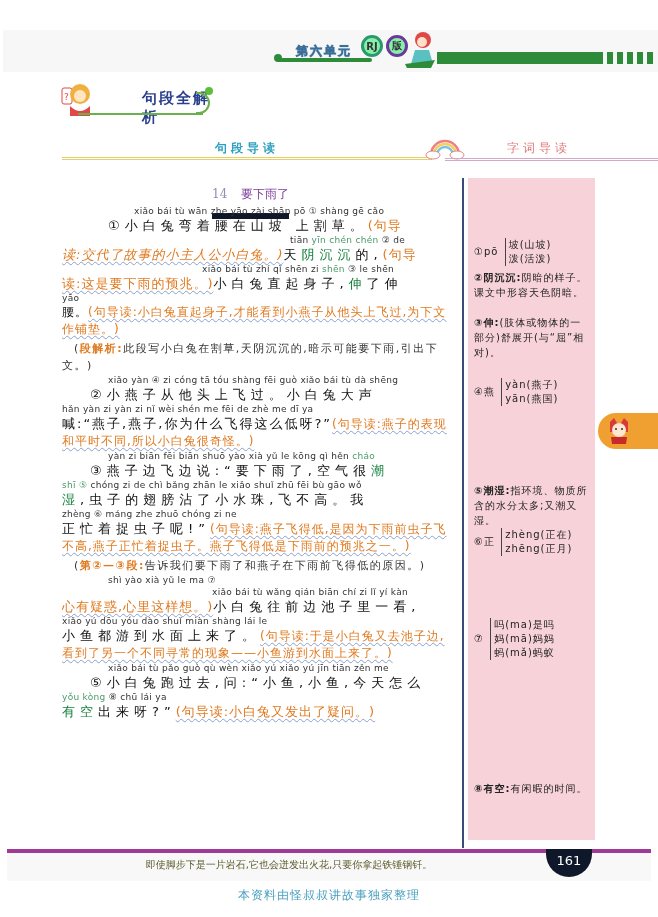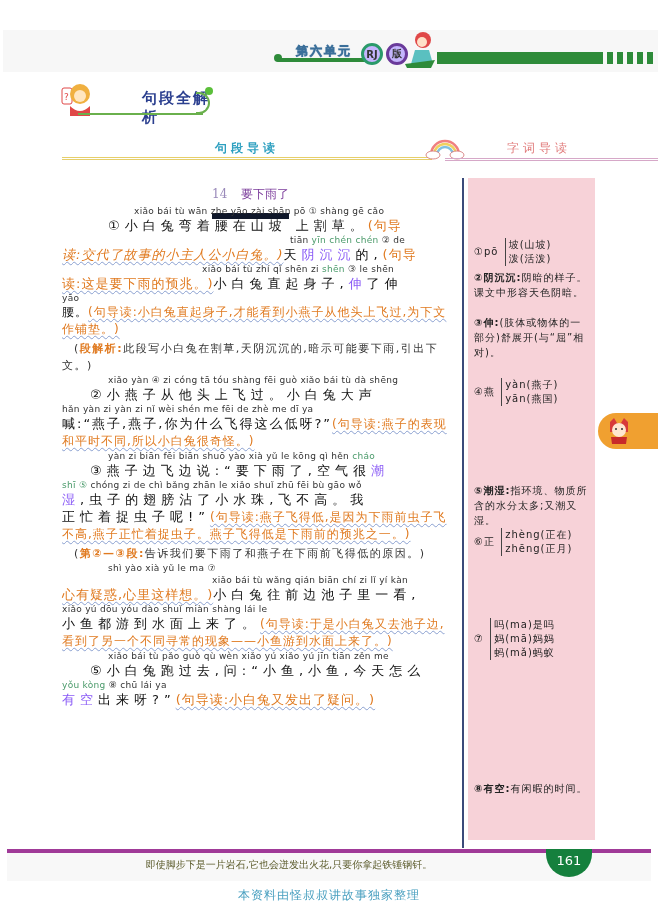--- a/index.html
+++ b/index.html
@@ -5,22 +5,22 @@
     * { box-sizing: border-box; margin: 0; padding: 0; }
     html, body { width: 658px; height: 917px; background: #ffffff; overflow: hidden; }
     body { position: relative; font-family: "DejaVu Sans", sans-serif; color: #222; }
 
     
     .top-band { position: absolute; left: 3px; top: 30px; width: 655px; height: 42px; background: #f7f7f7; }
     .unit-line { position: absolute; left: 277px; top: 58px; width: 95px; height: 4px; background: #2e8b3a; border-radius: 2px; }
     .unit-dot { position: absolute; left: 274px; top: 54px; width: 8px; height: 8px; border-radius: 50%; background: #2e8b3a; }
     .unit-title { position: absolute; left: 296px; top: 43px; font-size: 12px; font-weight: bold; color: #ffffff; letter-spacing: 2px;
       -webkit-text-stroke: 0.6px #3b6f9a; text-shadow: 0 0 1px #3b6f9a; }
-    .badge { position: absolute; top: 43px; width: 22px; height: 22px; border-radius: 50%; font-size: 10px; font-weight: bold;
-      display: flex; align-items: center; justify-content: center; background: #c4b5fd; }
+    .badge { position: absolute; top: 35px; width: 22px; height: 22px; border-radius: 50%; font-size: 10px; font-weight: bold;
+      display: flex; align-items: center; justify-content: center; background: #86efac; }
     .badge-rj { left: 361px; border: 3px solid #2a9a6a; color: #333; }
     .badge-ban { left: 386px; border: 3px solid #6a3a9a; color: #333; }
     .green-bar { position: absolute; left: 437px; top: 52px; width: 160px; height: 12px; background: #2e8b3a; }
     .checker { position: absolute; left: 597px; top: 52px; width: 58px; height: 12px;
       background: repeating-linear-gradient(90deg, #2e8b3a 0 6px, #f7f7f7 6px 10px); }
     .fairy { position: absolute; left: 405px; top: 30px; width: 32px; height: 38px; }
 
     
     .section-head { position: absolute; left: 58px; top: 80px; width: 160px; height: 38px; }
     .section-title { position: absolute; left: 40px; top: 9px; font-size: 15px; color: #2b3f8f; letter-spacing: 2px; font-weight: bold; margin-left: 44px; }
@@ -39,41 +39,41 @@
     
     .divider-v { position: absolute; left: 462px; top: 178px; width: 2px; height: 670px; background: #3a4a7a; }
     .lesson-title { position: absolute; left: 212px; top: 186px; font-size: 12px; color: #7a3a9a; border-bottom: 6px solid #0f172a; padding-bottom: 10px; text-align: center; }
     .lesson-title .num { color: #9a8aba; margin-right: 10px; font-family: "DejaVu Serif", serif; }
 
     .main { position: absolute; left: 62px; top: 205px; width: 394px; }
     .line { position: relative; white-space: nowrap; }
     .py { font-size: 9px; color: #333; height: 12px; line-height: 12px; letter-spacing: 0.3px; }
     .py .g { color: #4a9a6a; }
     .hz { font-size: 13px; line-height: 17px; height: 17px; color: #111; letter-spacing: 5px; }
-    .hz .g { color: #8b5cf6; }
+    .hz .g { color: #15803d; }
     .note { color: #e07a20; letter-spacing: 1px; }
     .wavy { text-decoration: underline wavy #8aa0d0; text-decoration-thickness: 1px; text-underline-offset: 2px; }
     .ana { font-size: 11px; line-height: 17px; color: #333; letter-spacing: 1.5px; white-space: normal; }
     .ana .lab { color: #e07a20; font-weight: bold; }
     .nl { font-size: 12px; line-height: 17px; color: #e07a20; letter-spacing: 1px; white-space: normal; }
 
     
     .gloss { position: absolute; left: 468px; top: 178px; width: 127px; height: 662px; background: #f7d2d8; padding: 0 6px; font-size: 10px; color: #222; line-height: 15px; }
     .gl { position: absolute; left: 6px; width: 116px; letter-spacing: 1px; }
     .gl b { font-weight: bold; }
     .brace { display: inline-block; vertical-align: middle; border-left: 1px solid #444; padding-left: 3px; margin-left: 2px; line-height: 14px; }
 
     .side-tab { position: absolute; left: 598px; top: 413px; width: 60px; height: 36px; background: #f0a030; border-radius: 18px 0 0 18px; }
     .side-tab .fox { position: absolute; left: 10px; top: 5px; width: 22px; height: 26px; }
 
     
     .footer-rule { position: absolute; left: 7px; top: 849px; width: 644px; height: 4px; background: #a03a98; }
     .footer-band { position: absolute; left: 7px; top: 853px; width: 644px; height: 28px; background: #f8f8f8; }
     .quote { position: absolute; left: 0; top: 858px; width: 658px; text-align: center; font-size: 10px; color: #5a5a2a; padding-right: 80px; }
-    .page-num { position: absolute; left: 546px; top: 849px; width: 46px; height: 28px; background: #15803d; border-radius: 0 0 23px 23px; color: #fff; font-size: 13px; text-align: center; line-height: 24px; }
+    .page-num { position: absolute; left: 546px; top: 849px; width: 46px; height: 28px; background: #0f172a; border-radius: 0 0 23px 23px; color: #fff; font-size: 13px; text-align: center; line-height: 24px; }
     .credit { position: absolute; left: 0; top: 887px; width: 658px; text-align: center; font-size: 12px; color: #4aa0c0; letter-spacing: 1px; }
   </style>
 </head>
 <body>
 
 <div class="top-band"></div>
 <div class="unit-dot"></div>
 <div class="unit-line"></div>
 <div class="unit-title">第六单元</div>
 <div class="badge badge-rj">RJ</div>
@@ -161,20 +161,21 @@
   </div>
   <div class="line hz" style="padding-left:28px;">
     <span>③燕子边飞边说:“要下雨了,空气很</span><span class="g">潮</span>
   </div>
   <div class="line py">
     <span class="g">shī ⑤</span><span> chóng zi de chì bǎng zhān le xiǎo shuǐ zhū  fēi bù gāo   wǒ</span>
   </div>
   <div class="line hz">
     <span class="g">湿</span><span>,虫子的翅膀沾了小水珠,飞不高。我</span>
   </div>
+  <div class="line py">zhèng ⑥ máng zhe zhuō chóng zi ne</div>
   <div class="nl">
     <span style="color:#111; font-size:13px; letter-spacing:5px;">正忙着捉虫子呢!”</span><span class="wavy">(句导读:燕子飞得低,是因为下雨前虫子飞不高,燕子正忙着捉虫子。燕子飞得低是下雨前的预兆之一。)</span>
   </div>
   <div class="ana" style="text-indent:12px; margin-top:2px;">
     <span>(</span><span class="lab">第②—③段:</span><span>告诉我们要下雨了和燕子在下雨前飞得低的原因。)</span>
   </div>
   <div class="line py" style="padding-left:46px;">shì yào xià yǔ le ma ⑦</div>
   <div class="line py" style="padding-left:150px;">xiǎo bái tù wǎng qián biān chí zi  lǐ  yí kàn</div>
   <div class="line hz">
     <span class="note wavy" style="letter-spacing:1px;">心有疑惑,心里这样想。)</span><span>小白兔往前边池子里一看,</span>

